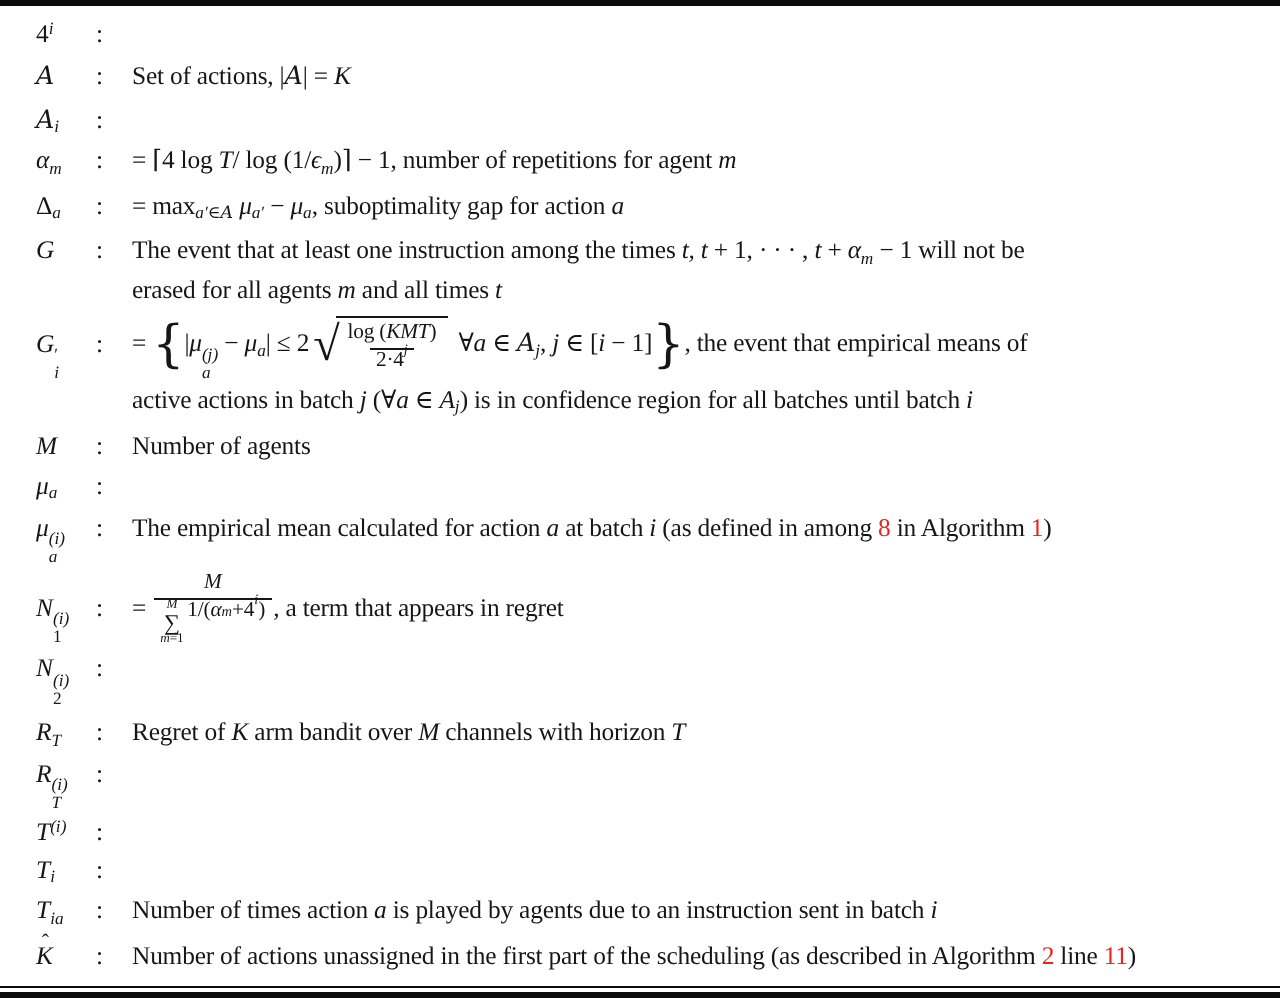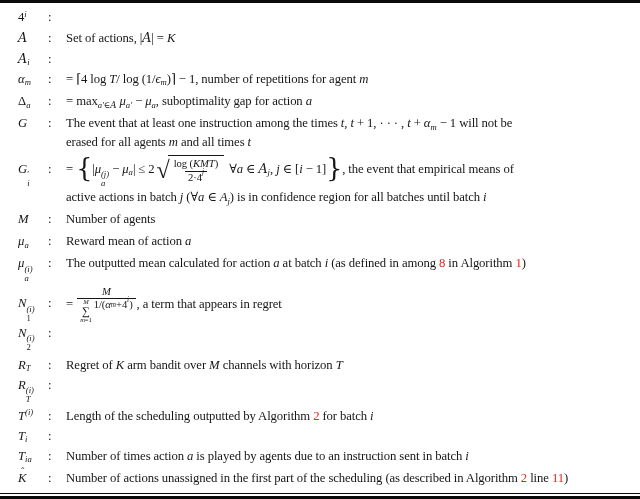--- a/index.html
+++ b/index.html
@@ -104,29 +104,28 @@
           </span><span> ∀</span><span class="tk-it">a</span><span> ∈ </span><span class="tk-cal">A</span><span class="tk-sub tk-it">j</span><span>, </span><span class="tk-it">j</span><span> ∈ [</span><span class="tk-it">i</span><span> − 1]</span><span class="tk-big">}</span><span>, the event that empirical means of</span><br><span>active actions in batch </span><span class="tk-it">j</span><span> (∀</span><span class="tk-it">a</span><span> ∈ </span><span class="tk-it">A</span><span class="tk-sub tk-it">j</span><span>) is in confidence region for all batches until batch </span><span class="tk-it">i</span></span>
       </div>
       <div class="row">
         <span class="sym"><span class="tk-it">M</span></span>
         <span class="colon">:</span>
         <span class="desc"><span>Number of agents</span></span>
       </div>
       <div class="row">
         <span class="sym"><span class="tk-it">μ</span><span class="tk-sub tk-it">a</span></span>
         <span class="colon">:</span>
-        <span class="desc"><span>Reward mean of action </span><span class="tk-it">a</span></span>
       </div>
       <div class="row">
         <span class="sym"><span class="tk-it">μ</span><span class="stack">
             <span class="stsup"><span class="tk-it">(i)</span></span>
             <span class="stsub"><span class="tk-it">a</span></span>
           </span></span>
         <span class="colon">:</span>
-        <span class="desc"><span>The outputted mean calculated for action </span><span class="tk-it">a</span><span> at batch </span><span class="tk-it">i</span><span> (as defined in among </span><span class="tk-red">8</span><span> in Algorithm </span><span class="tk-red">1</span><span>)</span></span>
+        <span class="desc"><span>The empirical mean calculated for action </span><span class="tk-it">a</span><span> at batch </span><span class="tk-it">i</span><span> (as defined in among </span><span class="tk-red">8</span><span> in Algorithm </span><span class="tk-red">1</span><span>)</span></span>
       </div>
       <div class="row">
         <span class="sym"><span class="tk-it">N</span><span class="stack">
             <span class="stsup"><span class="tk-it">(i)</span></span>
             <span class="stsub"><span>1</span></span>
           </span></span>
         <span class="colon">:</span>
         <span class="desc"><span>= </span><span class="frac">
             <span class="fnum">
               <span class="tk-it">M</span>
@@ -161,21 +160,20 @@
       <div class="row">
         <span class="sym"><span class="tk-it">R</span><span class="stack">
             <span class="stsup"><span class="tk-it">(i)</span></span>
             <span class="stsub"><span class="tk-it">T</span></span>
           </span></span>
         <span class="colon">:</span>
       </div>
       <div class="row">
         <span class="sym"><span class="tk-it">T</span><span class="tk-sup tk-it">(i)</span></span>
         <span class="colon">:</span>
-        <span class="desc"><span>Length of the scheduling outputted by Algorithm </span><span class="tk-red">2</span><span> for batch </span><span class="tk-it">i</span></span>
       </div>
       <div class="row">
         <span class="sym"><span class="tk-it">T</span><span class="tk-sub tk-it">i</span></span>
         <span class="colon">:</span>
       </div>
       <div class="row">
         <span class="sym"><span class="tk-it">T</span><span class="tk-sub tk-it">ia</span></span>
         <span class="colon">:</span>
         <span class="desc"><span>Number of times action </span><span class="tk-it">a</span><span> is played by agents due to an instruction sent in batch </span><span class="tk-it">i</span></span>
       </div>

